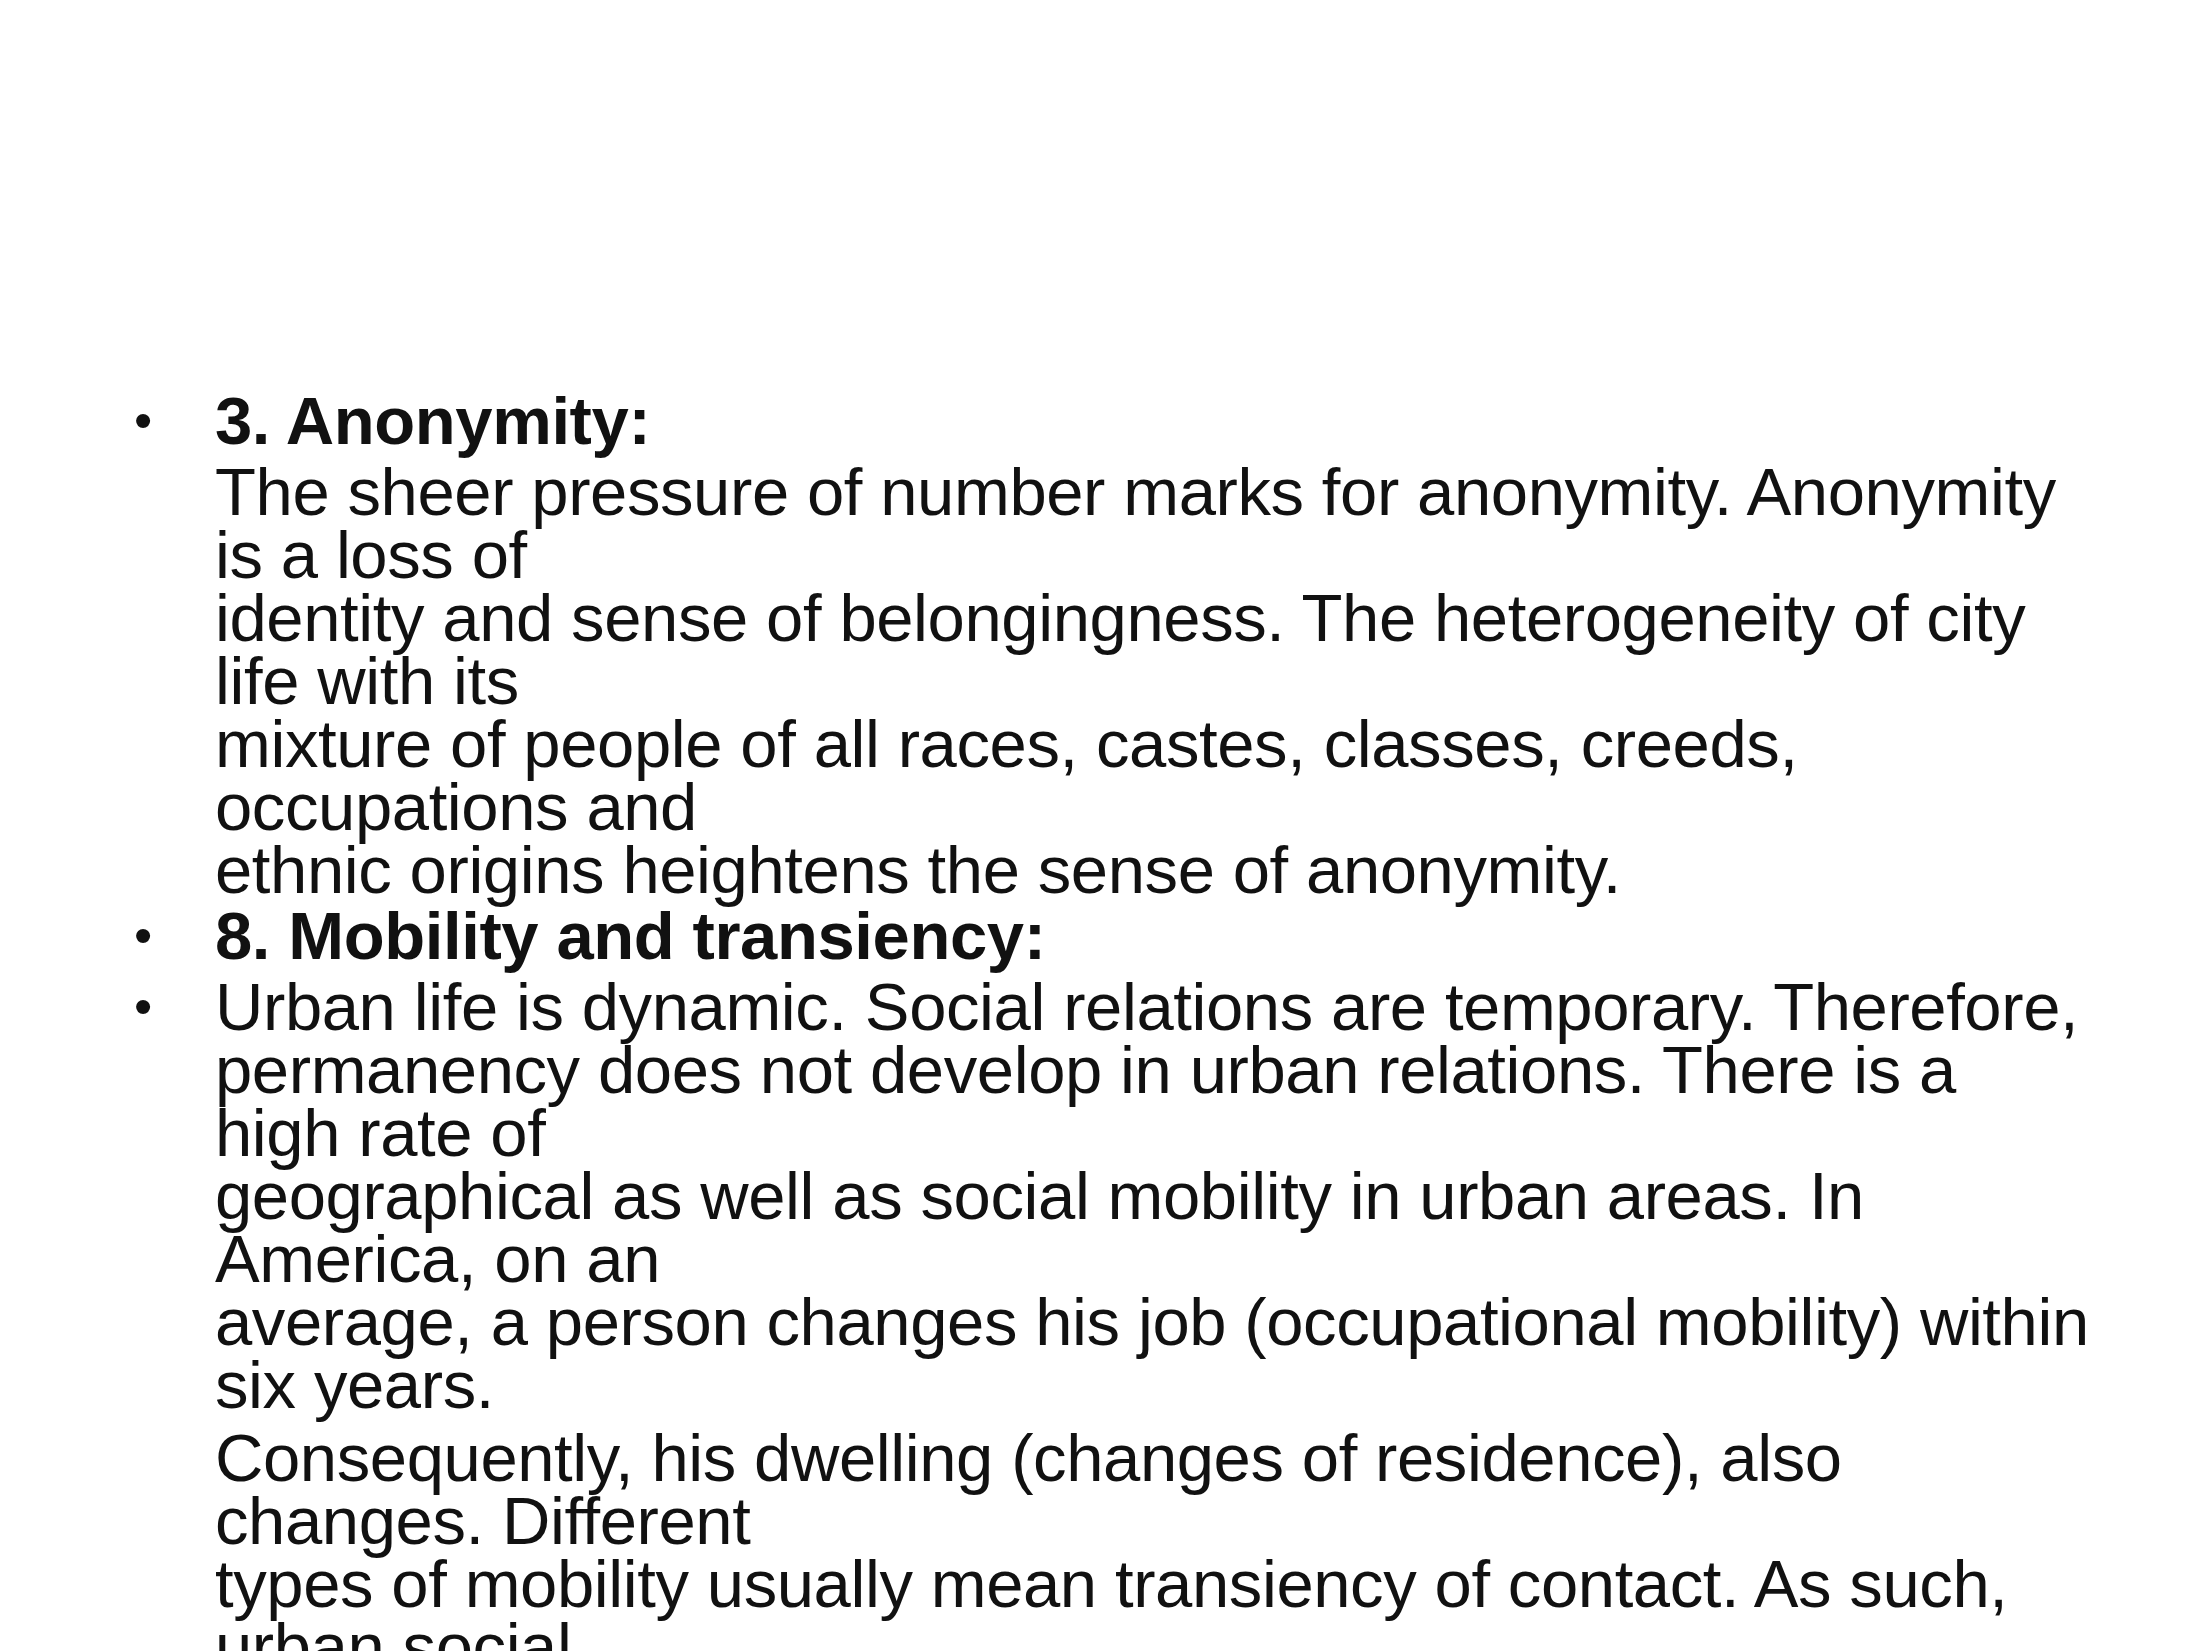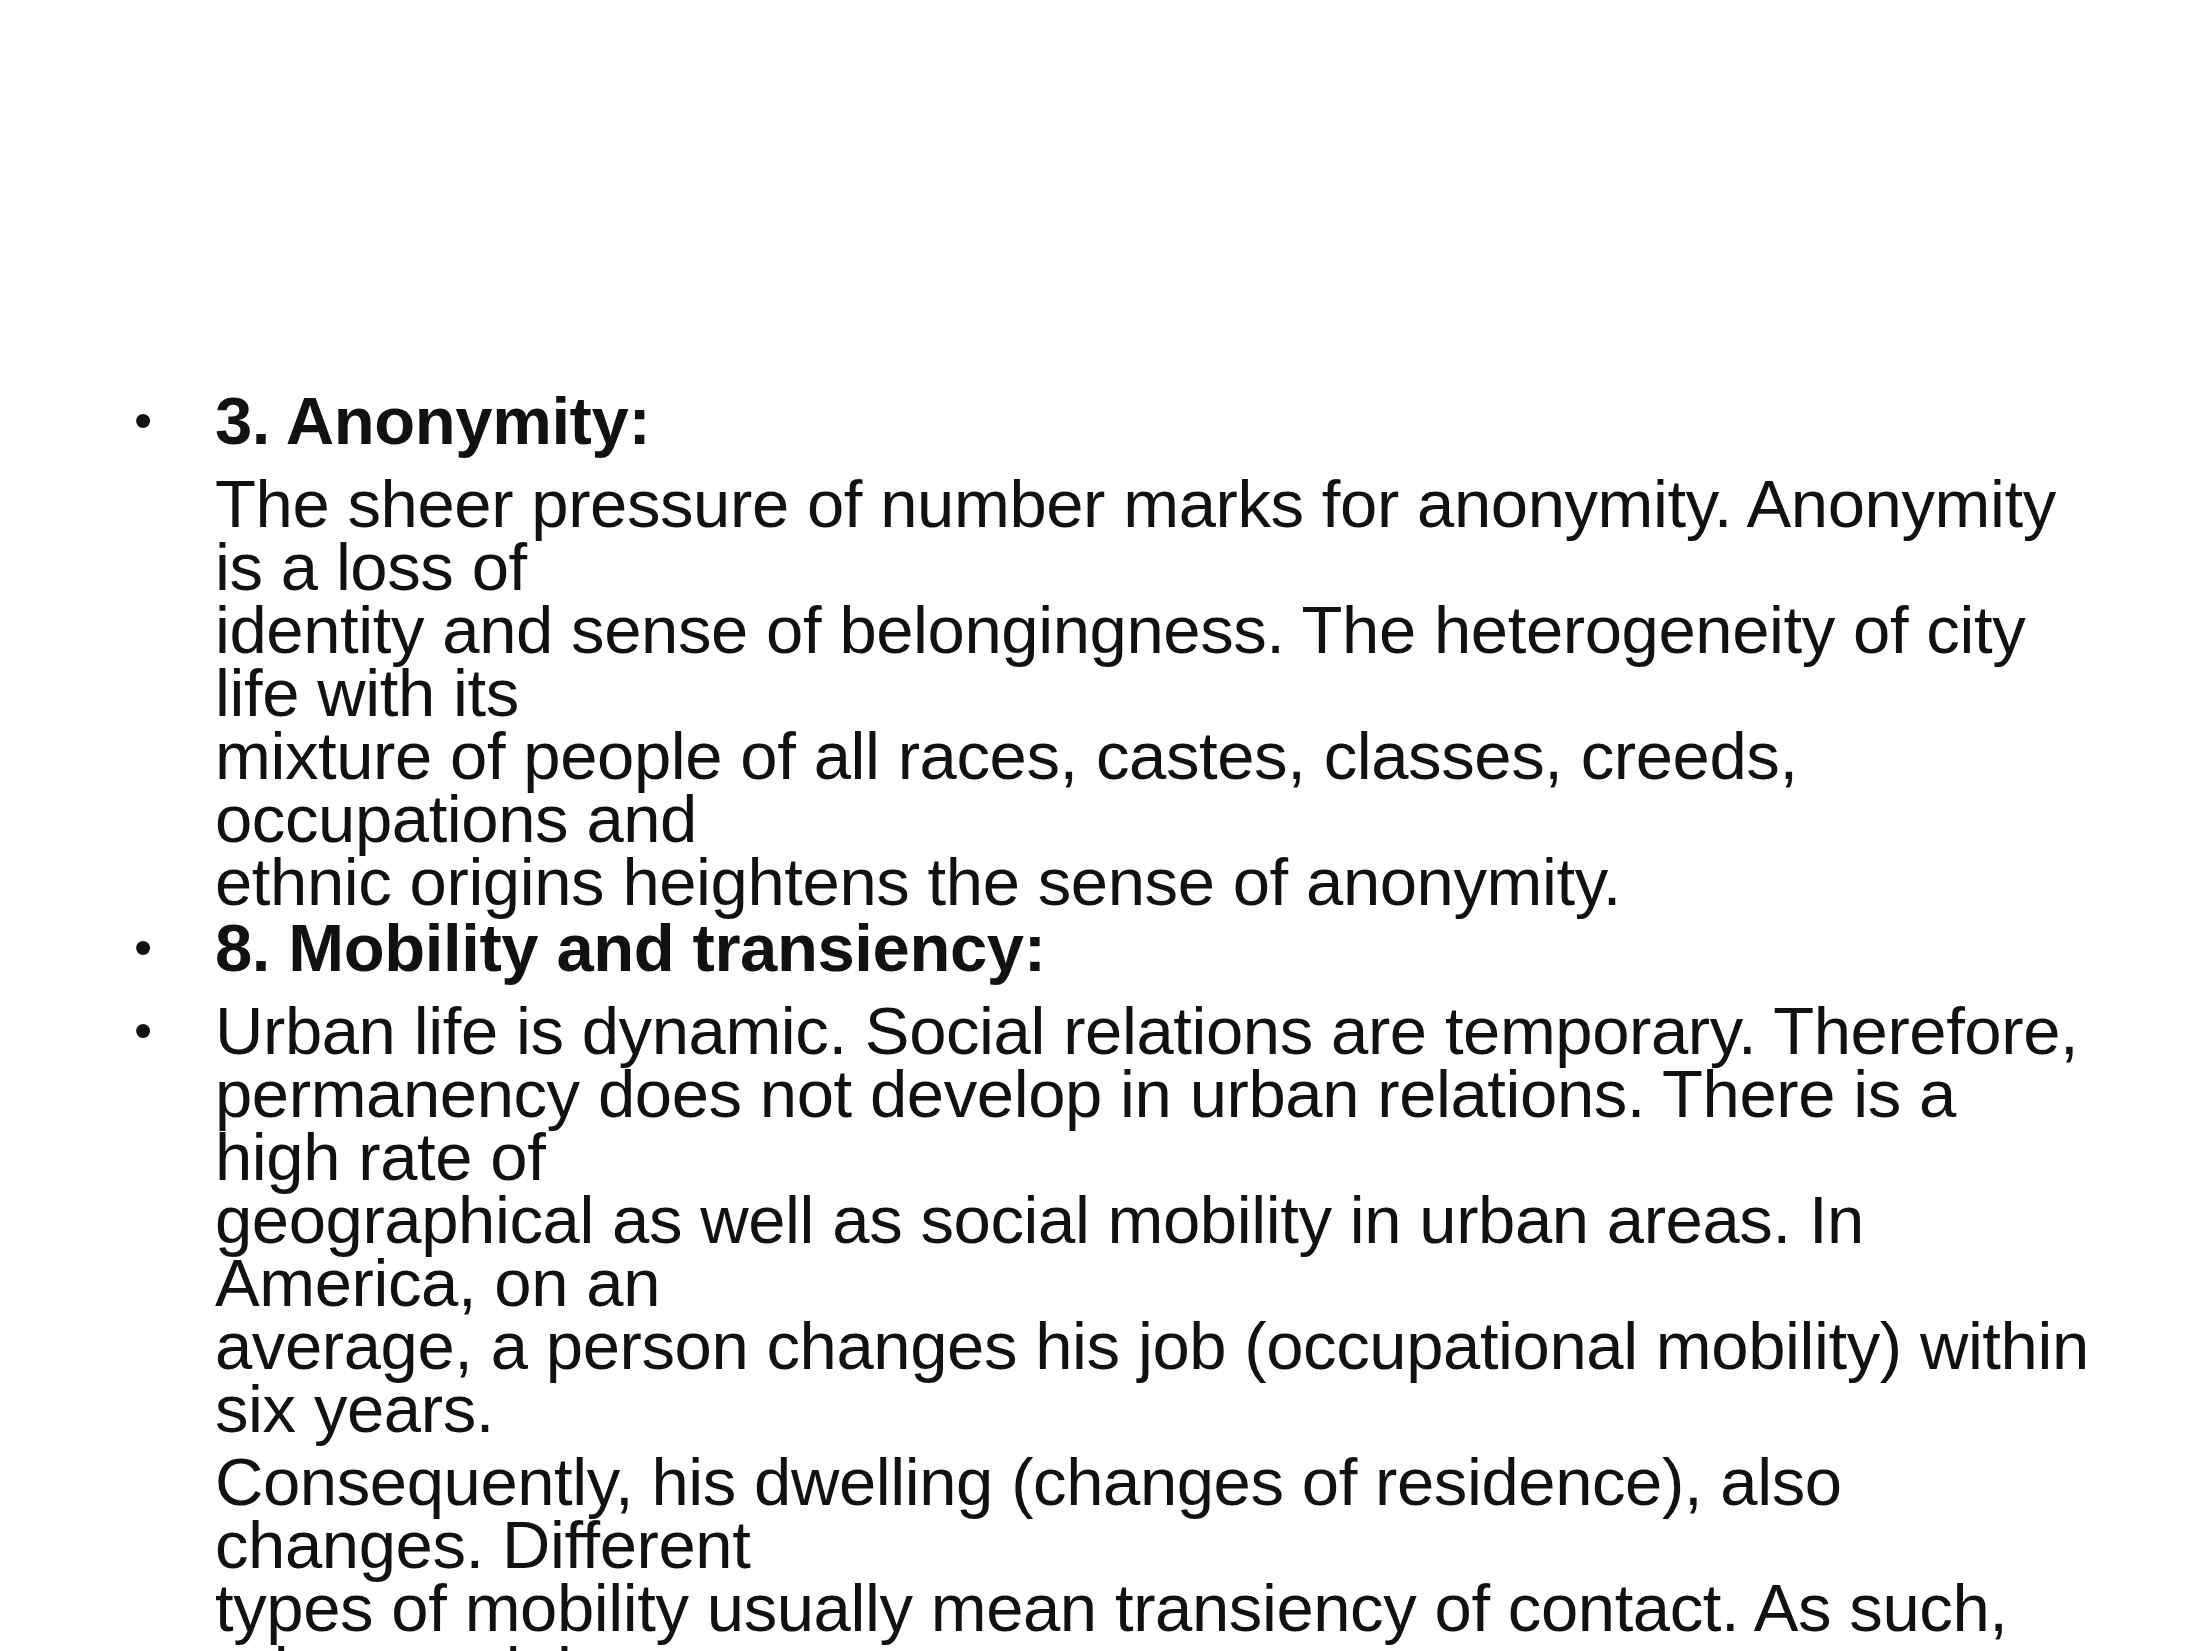--- a/index.html
+++ b/index.html
@@ -15,21 +15,21 @@
   .content {
     position: absolute;
     left: 134px;
     top: 389px;
     width: 1962px;
   }
   .item {
     display: flex;
     align-items: flex-start;
   }
-  .item + .item { margin-top: 20px; }
+  .item + .item { margin-top: 8px; }
   .item.tight   { margin-top: 3.4px; }
   .item.loose   { margin-top: 10px; }
   .bullet {
     flex: 0 0 81px;
     font-size: 52px;
     line-height: 63px;
     text-align: left;
     user-select: none;
   }
   .no-bullet .bullet { visibility: hidden; }

